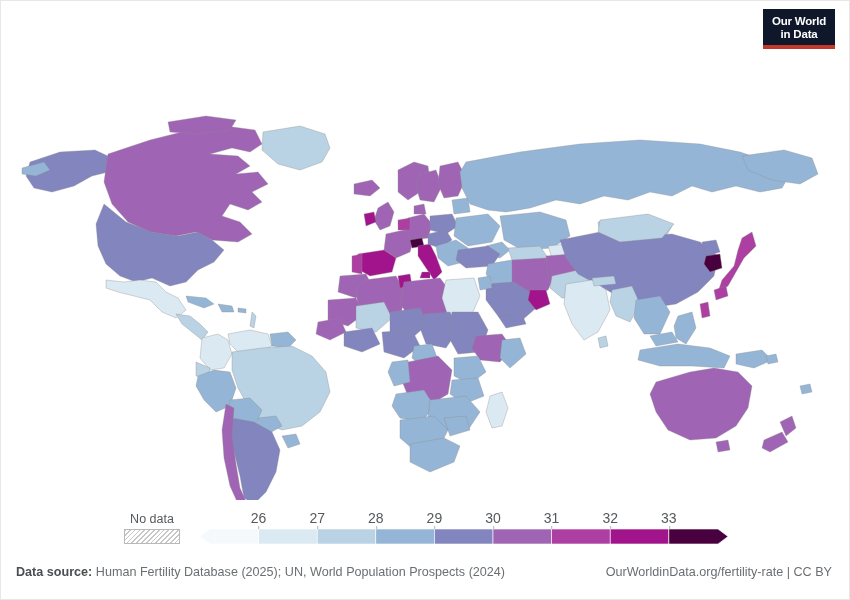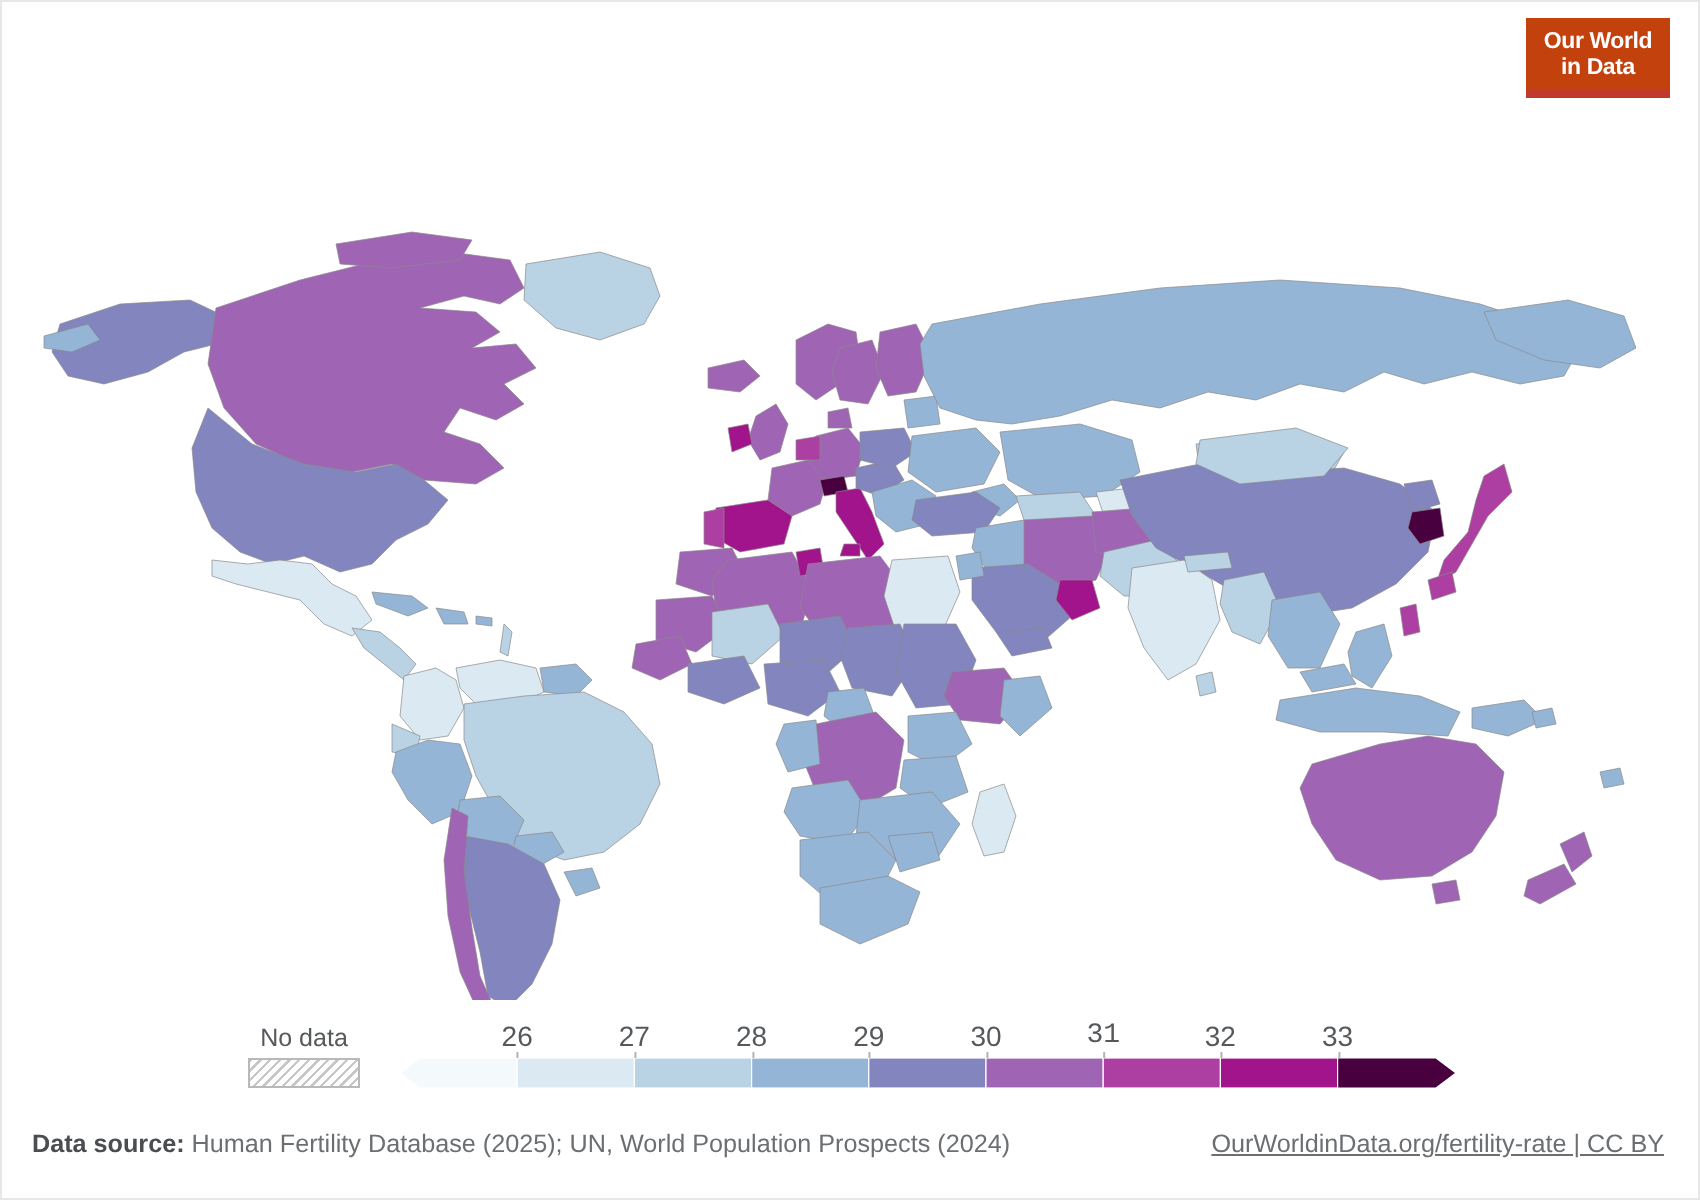--- a/index.html
+++ b/index.html
@@ -118,31 +118,31 @@
     background:#b4b4b4;
   }
 
   
   .footer{
     position:absolute;left:0;top:565px;width:848px;height:24px;
     font-size:12.6px;color:#6b6f72;
   }
   .footer .src{position:absolute;left:16px;top:0;white-space:nowrap;}
   .footer .src b{color:#4a4e51;font-weight:700;}
-  .footer .lic{position:absolute;right:16px;top:0;white-space:nowrap;text-decoration:underline;}
+  .footer .lic{position:absolute;right:16px;top:0;white-space:nowrap;}
 </style>
 </head>
 <body>
 
 <div class="chart-frame"></div>
 
 <div class="header">
 </div>
 
-<div class="owid-logo" style="background: #c2410c; border-bottom-color: rgb(192, 57, 43);">
+<div class="owid-logo" style="background: #0f172a; border-bottom-color: rgb(192, 57, 43);">
   <span>Our World</span>
   <span>in Data</span>
 </div>
 
 <div class="map-area">
 <svg viewBox="0 0 850 400" preserveAspectRatio="xMidYMid meet">
 
   <path fill="#b9d2e4" d="M263 32 L300 26 L325 34 L330 48 L322 62 L300 70 L278 64 L262 50 Z"></path>
 
   <path fill="#8285be" d="M30 62 L60 52 L95 50 L112 58 L108 72 L92 76 L74 86 L52 92 L34 88 L26 76 Z"></path>
@@ -294,21 +294,21 @@
     <span class="nodata-label">No data</span>
     <div class="nodata-swatch"></div>
   </div>
 
   <div class="scale-wrap">
     <div class="tick" style="left:58.6px;">26</div>
     <div class="tick" style="left:117.2px;">27</div>
     <div class="tick" style="left:175.8px;">28</div>
     <div class="tick" style="left:234.4px;">29</div>
     <div class="tick" style="left:293px;">30</div>
-    <div class="tick" style="left:351.6px;font-family:Liberation Mono, monospace;">31</div>
+    <div class="tick" style="left:351.6px;">31</div>
     <div class="tick" style="left:410.2px;">32</div>
     <div class="tick" style="left:468.8px;">33</div>
 
     <div class="scale-bar">
       <svg width="528" height="15" viewBox="0 0 528 15">
 
         <path id="lb0" d="M10 0 L58.6 0 L58.6 15 L10 15 L0 7.5 Z" fill="#f4f9fc" stroke="#ffffff" stroke-width="0.6"></path>
         <rect id="lb1" x="58.6" y="0" width="58.6" height="15" fill="#dbe9f2" stroke="#ffffff" stroke-width="0.6"></rect>
         <rect id="lb2" x="117.2" y="0" width="58.6" height="15" fill="#b9d2e4" stroke="#ffffff" stroke-width="0.6"></rect>
         <rect id="lb3" x="175.8" y="0" width="58.6" height="15" fill="#95b5d6" stroke="#ffffff" stroke-width="0.6"></rect>

